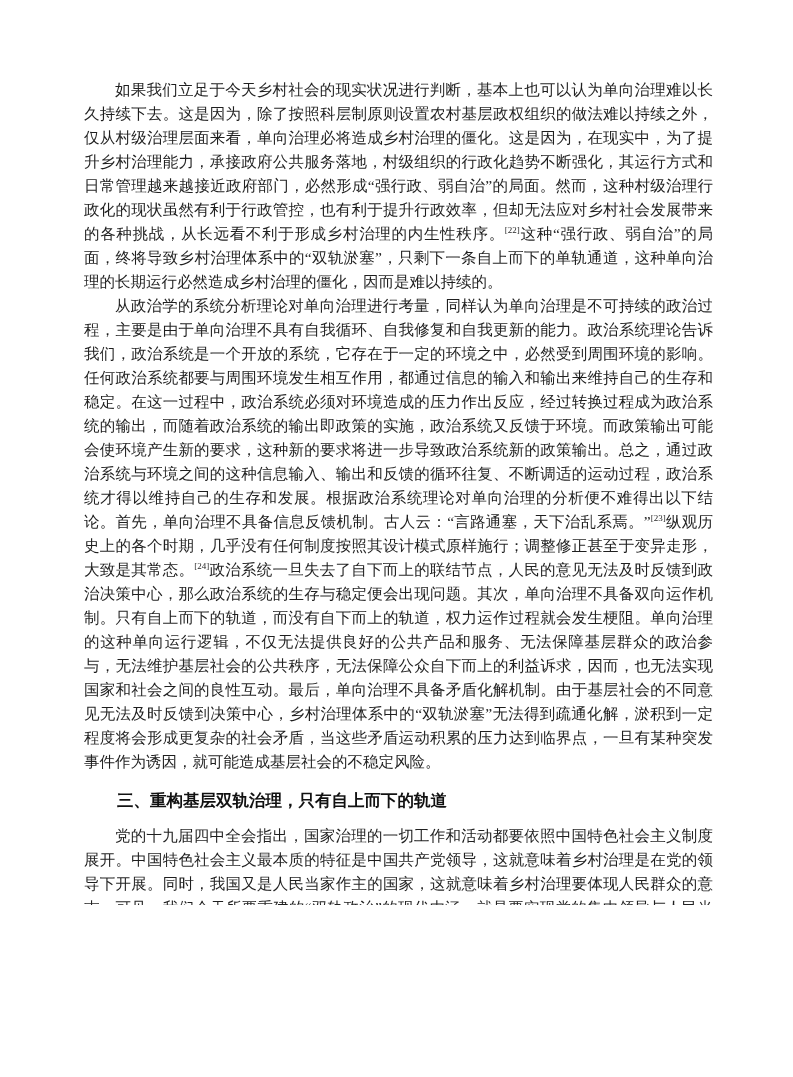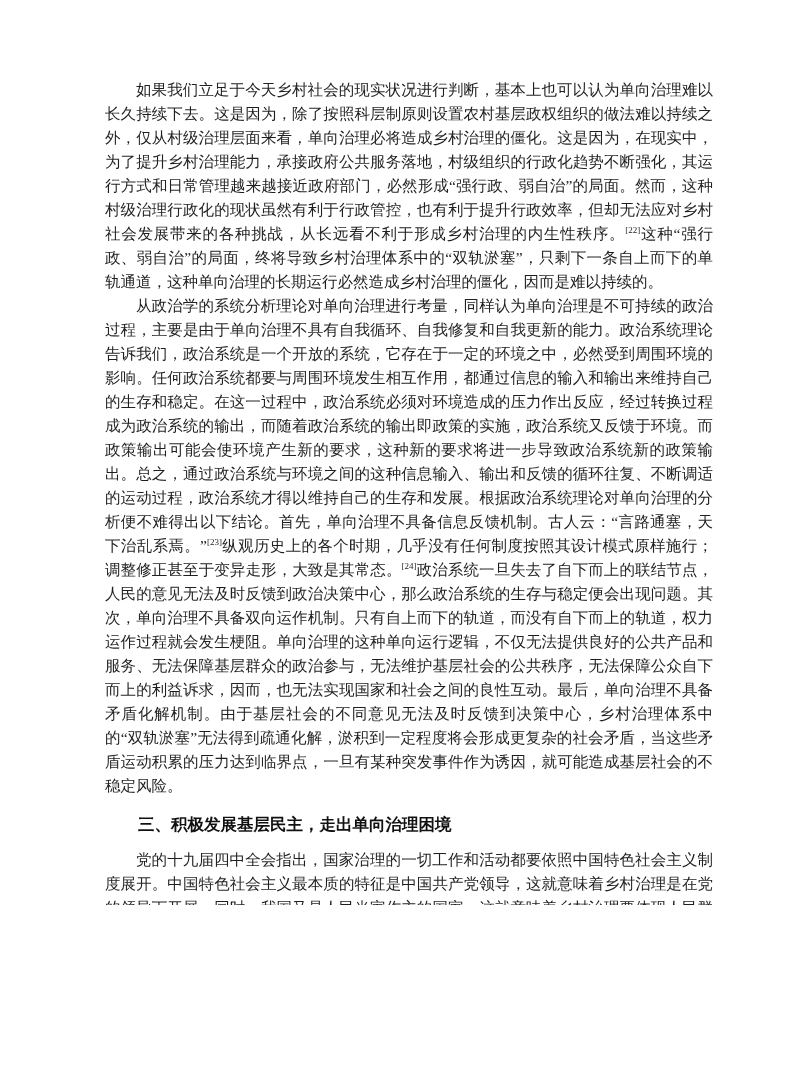--- a/index.html
+++ b/index.html
@@ -10,21 +10,21 @@
   body {
     width: 793px;
     height: 1077px;
     font-family: "Liberation Serif", "DejaVu Serif", serif;
     color: #1f1f1f;
   }
   .page {
     box-sizing: border-box;
     width: 793px;
     height: 905px;
-    padding: 78px 80px 0 105px;
+    padding: 78px 80px 0 84px;
     background: #ffffff;
     overflow: hidden;
   }
   .para {
     margin: 0;
     font-size: 15.5px;
     line-height: 24px;
     text-align: justify;
     text-justify: inter-ideograph;
     text-indent: 2em;
@@ -51,16 +51,16 @@
     letter-spacing: 1px;
     color: #1f1f1f;
   }
 </style>
 </head>
 <body>
 
 <div class="page">
   <p class="para">如果我们立足于今天乡村社会的现实状况进行判断，基本上也可以认为单向治理难以长久持续下去。这是因为，除了按照科层制原则设置农村基层政权组织的做法难以持续之外，仅从村级治理层面来看，单向治理必将造成乡村治理的僵化。这是因为，在现实中，为了提升乡村治理能力，承接政府公共服务落地，村级组织的行政化趋势不断强化，其运行方式和日常管理越来越接近政府部门，必然形成“强行政、弱自治”的局面。然而，这种村级治理行政化的现状虽然有利于行政管控，也有利于提升行政效率，但却无法应对乡村社会发展带来的各种挑战，从长远看不利于形成乡村治理的内生性秩序。<sup class="ref">[22]</sup>这种“强行政、弱自治”的局面，终将导致乡村治理体系中的“双轨淤塞”，只剩下一条自上而下的单轨通道，这种单向治理的长期运行必然造成乡村治理的僵化，因而是难以持续的。</p>
   <p class="para">从政治学的系统分析理论对单向治理进行考量，同样认为单向治理是不可持续的政治过程，主要是由于单向治理不具有自我循环、自我修复和自我更新的能力。政治系统理论告诉我们，政治系统是一个开放的系统，它存在于一定的环境之中，必然受到周围环境的影响。任何政治系统都要与周围环境发生相互作用，都通过信息的输入和输出来维持自己的生存和稳定。在这一过程中，政治系统必须对环境造成的压力作出反应，经过转换过程成为政治系统的输出，而随着政治系统的输出即政策的实施，政治系统又反馈于环境。而政策输出可能会使环境产生新的要求，这种新的要求将进一步导致政治系统新的政策输出。总之，通过政治系统与环境之间的这种信息输入、输出和反馈的循环往复、不断调适的运动过程，政治系统才得以维持自己的生存和发展。根据政治系统理论对单向治理的分析便不难得出以下结论。首先，单向治理不具备信息反馈机制。古人云：“言路通塞，天下治乱系焉。”<sup class="ref">[23]</sup>纵观历史上的各个时期，几乎没有任何制度按照其设计模式原样施行；调整修正甚至于变异走形，大致是其常态。<sup class="ref">[24]</sup>政治系统一旦失去了自下而上的联结节点，人民的意见无法及时反馈到政治决策中心，那么政治系统的生存与稳定便会出现问题。其次，单向治理不具备双向运作机制。只有自上而下的轨道，而没有自下而上的轨道，权力运作过程就会发生梗阻。单向治理的这种单向运行逻辑，不仅无法提供良好的公共产品和服务、无法保障基层群众的政治参与，无法维护基层社会的公共秩序，无法保障公众自下而上的利益诉求，因而，也无法实现国家和社会之间的良性互动。最后，单向治理不具备矛盾化解机制。由于基层社会的不同意见无法及时反馈到决策中心，乡村治理体系中的“双轨淤塞”无法得到疏通化解，淤积到一定程度将会形成更复杂的社会矛盾，当这些矛盾运动积累的压力达到临界点，一旦有某种突发事件作为诱因，就可能造成基层社会的不稳定风险。</p>
-  <h2 class="heading">三、积极发展基层民主，走出单向治理困境</h2>
+  <h2 class="heading">三、重构基层双轨治理，只有自上而下的轨道</h2>
   <p class="para">党的十九届四中全会指出，国家治理的一切工作和活动都要依照中国特色社会主义制度展开。中国特色社会主义最本质的特征是中国共产党领导，这就意味着乡村治理是在党的领导下开展。同时，我国又是人民当家作主的国家，这就意味着乡村治理要体现人民群众的意志。可见，我们今天所要重建的“双轨政治”的现代内涵，就是要实现党的集中领导与人民当家作主相统一，或者说是在基层治理中实现行政与自治之间的良性互动。在实践中，国家要重视基层、尊重民意，同时民意又能以个体方式或组织形式向上表达，从而实现国家与乡村之间的有效对接。<sup class="ref">[25]</sup>党的二十大强调指出，积极发展基层民主，健全基层党组织领导的基层群众自治机制，完善基层直接民主制度体系和工作体系。这就为加强现阶段农村基层治理提供了方向引领和价值导向。我们今天要推进和落实全过程人民民主，务必下大力气破解基层治理中的单向治理困境，一定要在基层治理中重新构建自上而</p>
   <div class="page-number">· 24 ·</div>
 </div>
 
 </body></html>

